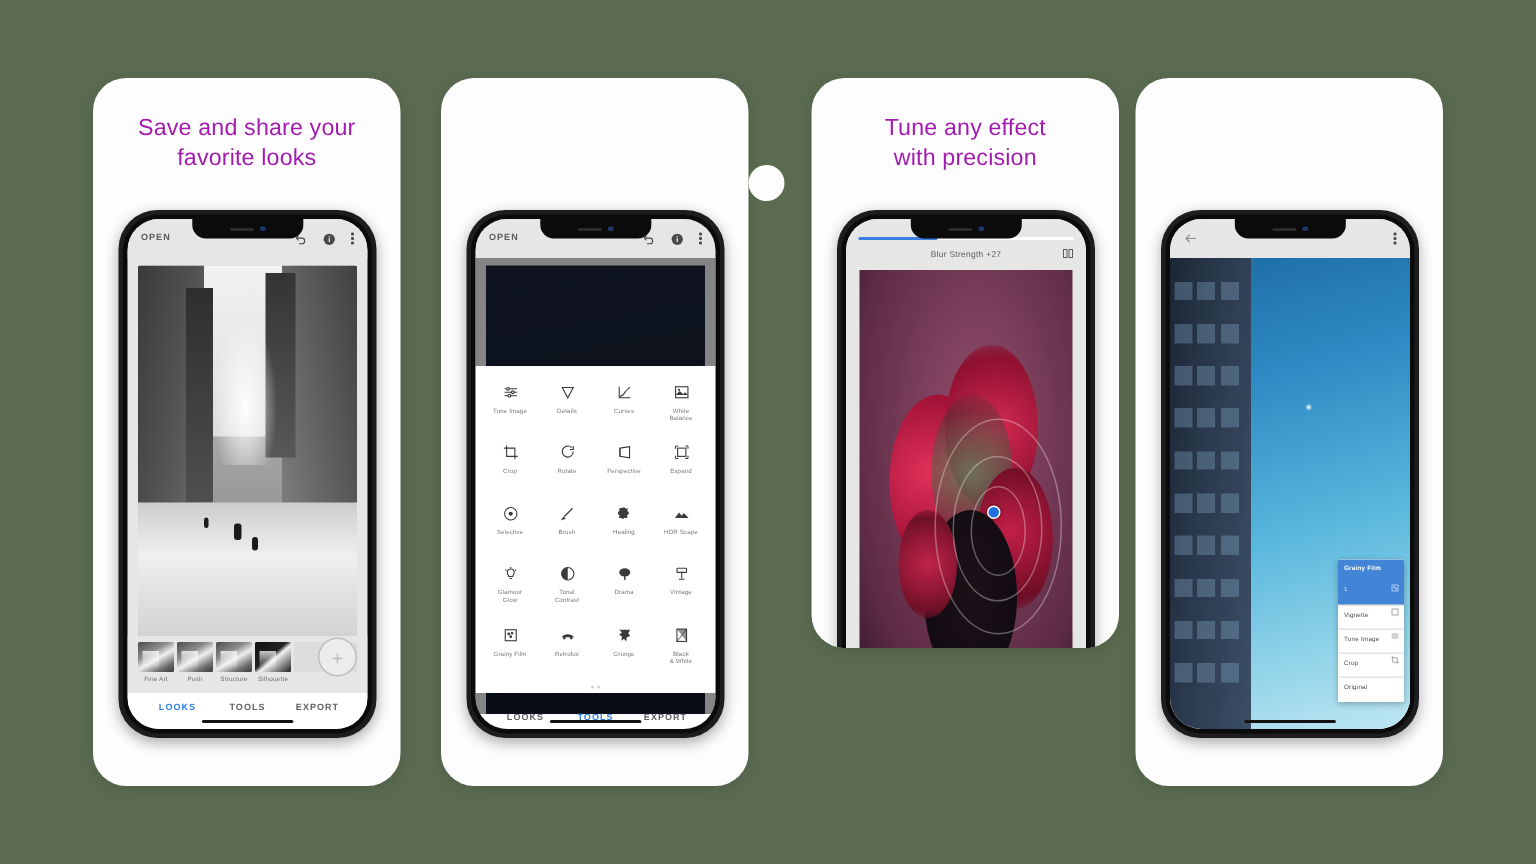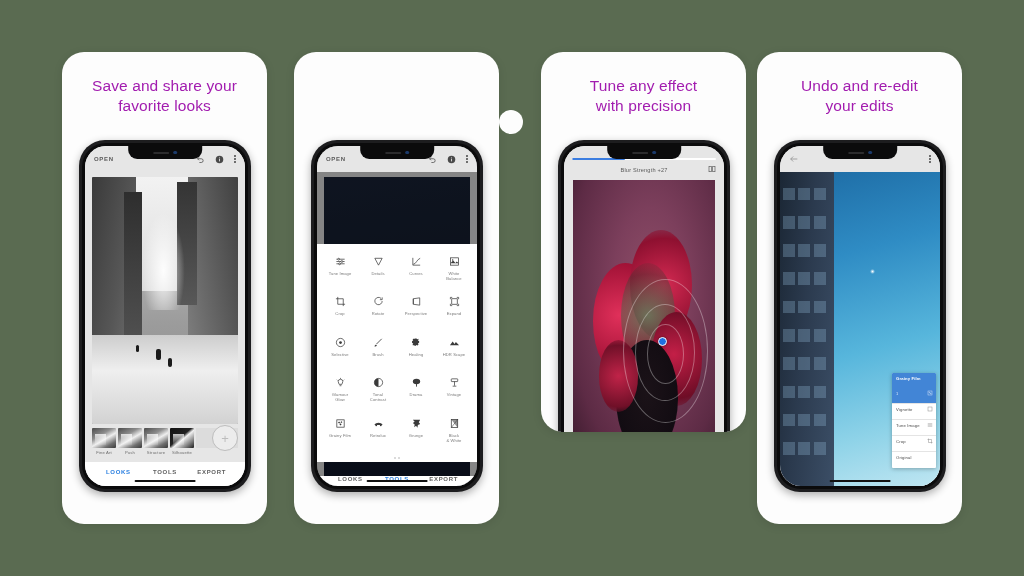--- a/index.html
+++ b/index.html
@@ -680,22 +680,20 @@
                 </svg>
             </span>
           </div>
           <div class="homebar"></div>
         </div>
       </div>
     </div>
   </div>
 
   <div class="card" style="left:757px;top:52px;width:205px;height:472px;">
-    <div class="headline" style="margin-top:24px;">Undo and re-edit
-your edits</div>
 
     <div class="phone" style="left:17px;top:88px;width:172px;height:352px;">
       <div class="bezel">
         <div class="screen">
           <div class="notch">
             <span class="spk"></span>
             <span class="cam"></span>
           </div>
 
           <div class="appbar">

